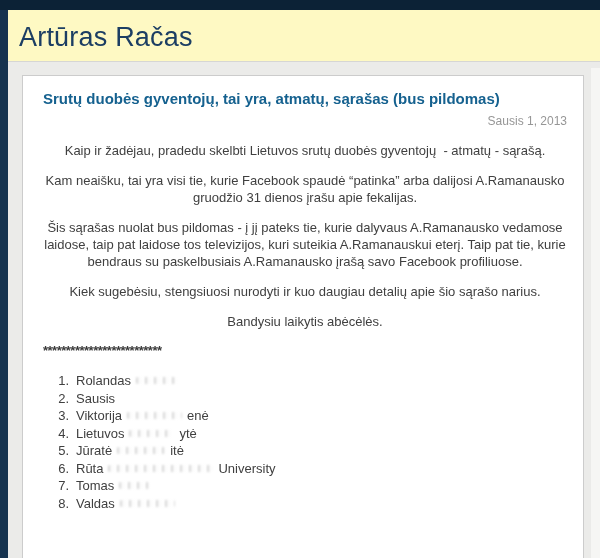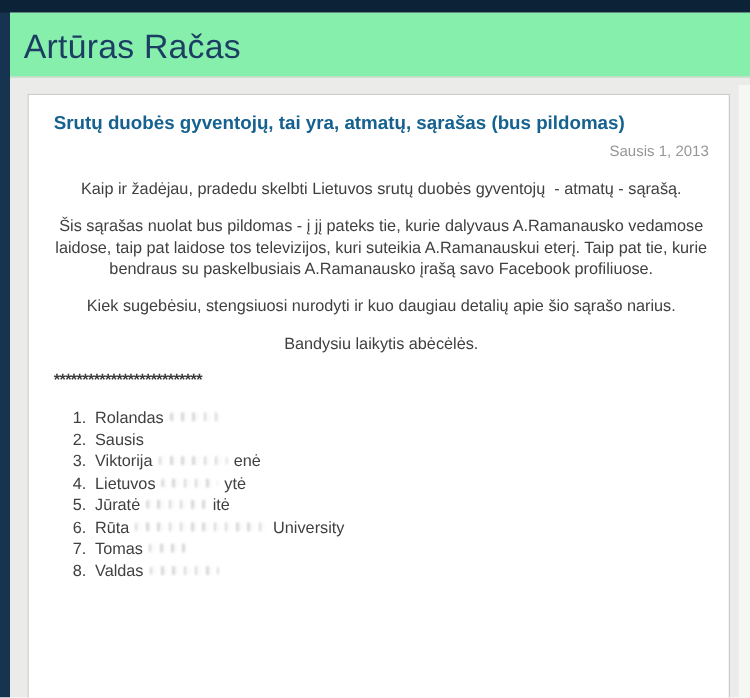--- a/index.html
+++ b/index.html
@@ -22,21 +22,21 @@
   .topbar{
     position:absolute;left:0;top:0;width:600px;height:10px;
     background:var(--topbar);z-index:5;
   }
   .leftstripe{
     position:absolute;left:0;top:0;width:8px;height:558px;
     background:var(--stripe);z-index:4;
   }
   header{
     position:absolute;left:8px;top:10px;width:592px;height:52px;
-    background:#86efac;border-bottom:1px solid #d6d6d4;z-index:3;
+    background:#fef9c3;border-bottom:1px solid #d6d6d4;z-index:3;
   }
   header h1{
     font-size:27px;font-weight:500;color:var(--navy);
     padding:12px 0 0 11px;letter-spacing:0.2px;line-height:30px;
     cursor:pointer;
   }
   .card{
     position:absolute;left:22px;top:75px;width:562px;height:620px;
     background:#ffffff;border:1px solid var(--card-border);
     padding:13px 16px 20px 20px;z-index:2;
@@ -87,20 +87,21 @@
 
 <header>
   <h1>Artūras Račas</h1>
 </header>
 
 <article class="card">
   <h2 class="post-title">Srutų duobės gyventojų, tai yra, atmatų, sąrašas (bus pildomas)</h2>
   <div class="post-date">Sausis 1, 2013</div>
   <div class="body-copy" id="paragraphs">
       <p>Kaip ir žadėjau, pradedu skelbti Lietuvos srutų duobės gyventojų &nbsp;- atmatų - sąrašą.</p>
+      <p>Kam neaišku, tai yra visi tie, kurie Facebook spaudė “patinka” arba dalijosi A.Ramanausko gruodžio 31 dienos įrašu apie fekalijas.</p>
       <p>Šis sąrašas nuolat bus pildomas - į jį pateks tie, kurie dalyvaus A.Ramanausko vedamose laidose, taip pat laidose tos televizijos, kuri suteikia A.Ramanauskui eterį. Taip pat tie, kurie bendraus su paskelbusiais A.Ramanausko įrašą savo Facebook profiliuose.</p>
       <p>Kiek sugebėsiu, stengsiuosi nurodyti ir kuo daugiau detalių apie šio sąrašo narius.</p>
       <p>Bandysiu laikytis abėcėlės.</p>
     </div>
   <div class="separator">**************************</div>
   <div class="blacklist" id="blacklist">
       <div class="row">
         <span class="num">1.</span>
         <span>Rolandas</span>
         <span class="redact" style="width: 40px;"></span>

